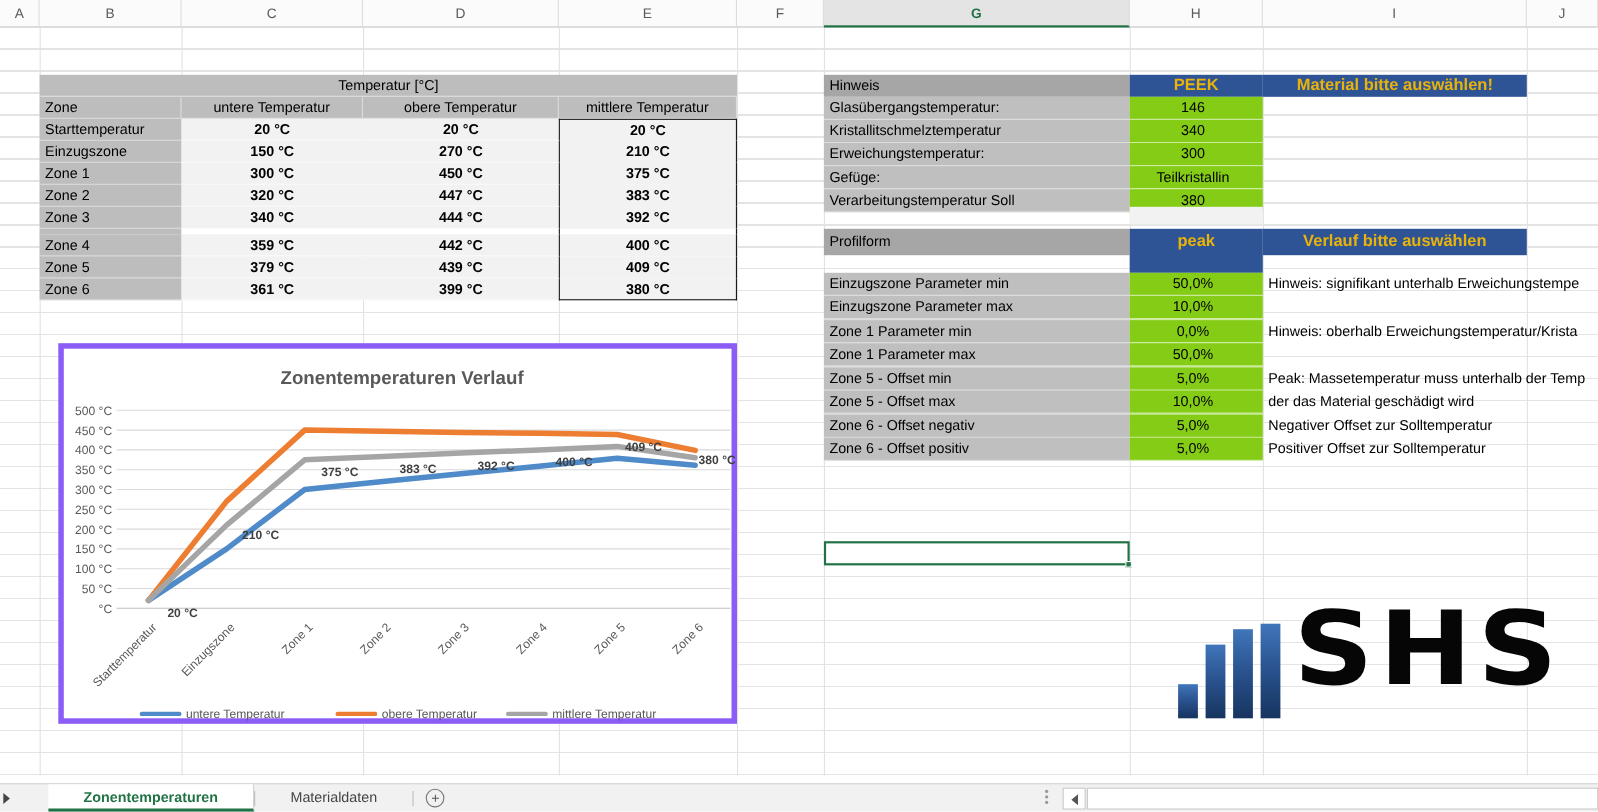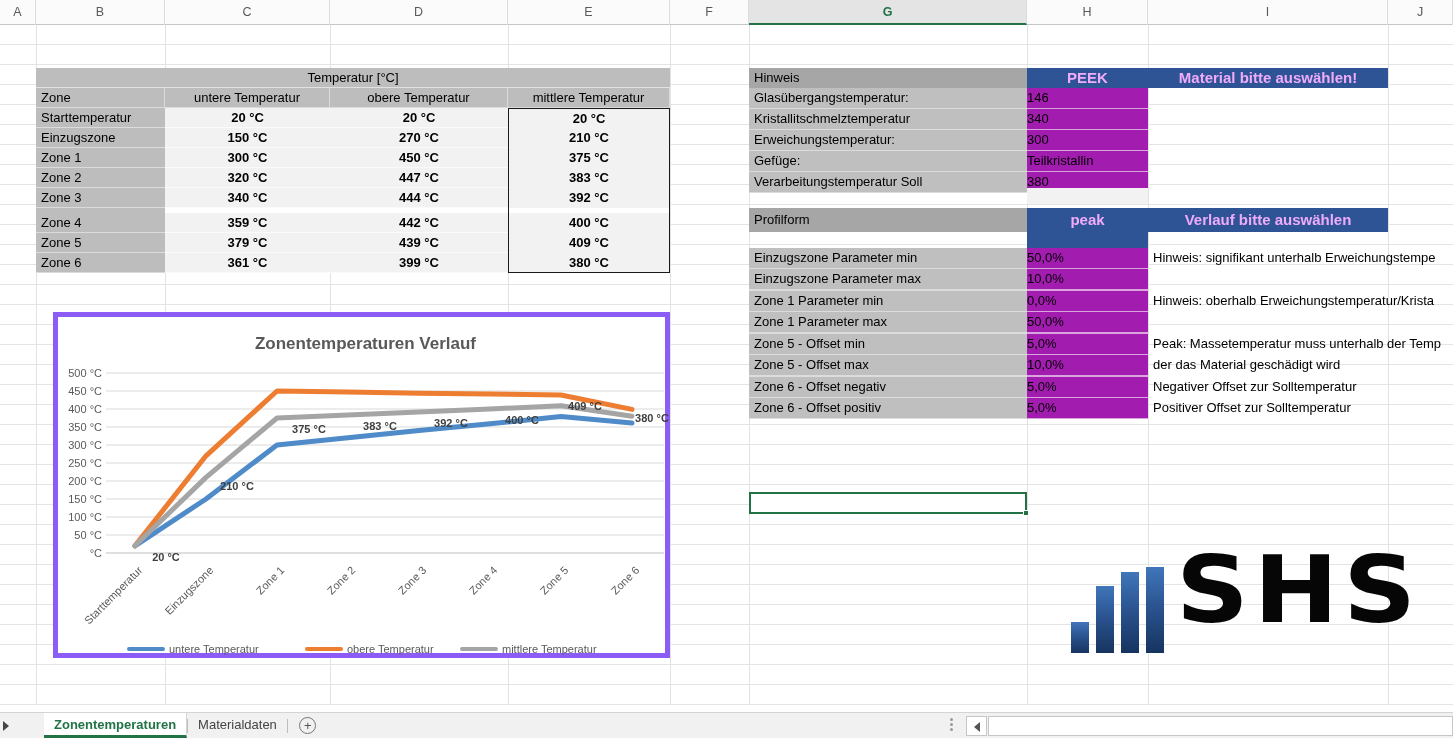--- a/index.html
+++ b/index.html
@@ -30,44 +30,44 @@
   .tt-mid.last { border-bottom:1px solid #1a1a1a; }
   .tt-head.c { text-align:center; }
   .tt-spacer { background:#fff; }
   .tt-spacer.b { background:#BDBDBD; }
   .tt-spacer.e { background:#fff; border-left:1px solid #1a1a1a; border-right:1px solid #1a1a1a; }
 
   
   .panel { position:absolute; left:749px; display:grid; grid-template-columns:278px 121px 240px; z-index:2; }
   .p-cell { line-height:20px; white-space:nowrap; }
   .ph-label { background:#A6A6A6; padding-left:5px; }
-  .ph-banner { background:var(--accent-blue); color:#f0abfc; font-weight:bold; text-align:center; font-size:15px; }
+  .ph-banner { background:var(--accent-blue); color:#eab308; font-weight:bold; text-align:center; font-size:15px; }
   .p-label { background:#BFBFBF; padding-left:5px; border-bottom:1px solid rgba(255,255,255,.45); }
-  .p-val { background:#a21caf; text-align:left; padding-right:6px; border-bottom:1px solid rgba(255,255,255,.6); }
+  .p-val { background:#84cc16; text-align:center; padding-right:6px; border-bottom:1px solid rgba(255,255,255,.6); }
   .p-hint { background:transparent; padding-left:5px; overflow:visible; }
   .h-strip { position:absolute; left:1027px; top:188px; width:121px; height:16px; background:#F2F2F2; z-index:2; }
 
   
   .chart { position:absolute; left:53px; top:312px; width:617px; height:346px; background:#fff; border:5px solid #8b5cf6; z-index:3; }
   .chart svg { font-family:"Liberation Sans", sans-serif; }
 
   
   .sel-cell { position:absolute; left:749px; top:492px; width:278px; height:22px; background:#fff; border:2px solid var(--sel-green); z-index:2; }
   .handle { position:absolute; right:-4px; bottom:-4px; width:6px; height:6px; background:var(--sel-green); border:1px solid #fff; }
 
   
   .logo { position:absolute; left:1068px; top:545px; width:360px; height:115px; z-index:3; }
   .bar { position:absolute; width:18px; background:linear-gradient(to bottom, #4076BA 0%, #2B5491 45%, #16345F 100%); }
   .logo-text { position:absolute; left:108px; top:-1px; font-size:101px; font-weight:800; letter-spacing:5px; line-height:1; color:#060606; font-family:"DejaVu Sans", sans-serif; transform:scaleY(.92); transform-origin:top; }
 
   
   .tabbar { position:absolute; left:0; top:712px; width:1453px; height:26px; background:#F1F1F1; border-top:1px solid #D4D4D4; z-index:6; display:flex; align-items:stretch; }
   .nav-arrow { width:44px; position:relative; }
   .nav-arrow:before { content:""; position:absolute; left:3px; top:8px; border-left:6px solid #444; border-top:5px solid transparent; border-bottom:5px solid transparent; }
-  .tab { padding:0 10px; line-height:24px; color:#444; cursor:default; white-space:nowrap; }
+  .tab { padding:0 32px; line-height:24px; color:#444; cursor:default; white-space:nowrap; }
   .tab.active { background:#fff; color:var(--sel-green); font-weight:bold; border-bottom:3px solid var(--sel-green); border-right:1px solid #D4D4D4; }
   .tab-sep { width:1px; height:14px; background:#BDBDBD; align-self:center; }
   .add-sheet { width:40px; display:flex; align-items:center; justify-content:center; }
   .plus-circle { width:17px; height:17px; border:1px solid #767676; border-radius:50%; color:#555; font-size:13px; line-height:15px; text-align:center; }
   .grip { position:absolute; left:950px; top:5px; display:flex; flex-direction:column; gap:2px; }
   .grip i { width:3px; height:3px; border-radius:50%; background:#9a9a9a; }
   .hstep { position:absolute; left:966px; top:3px; width:21px; height:20px; background:#fff; border:1px solid #C6C6C6; }
   .hstep:before { content:""; position:absolute; left:7px; top:5px; border-right:6px solid #555; border-top:5px solid transparent; border-bottom:5px solid transparent; }
   .htrack { position:absolute; left:988px; top:3px; width:465px; height:20px; background:#fff; border:1px solid #C6C6C6; }
 </style>

